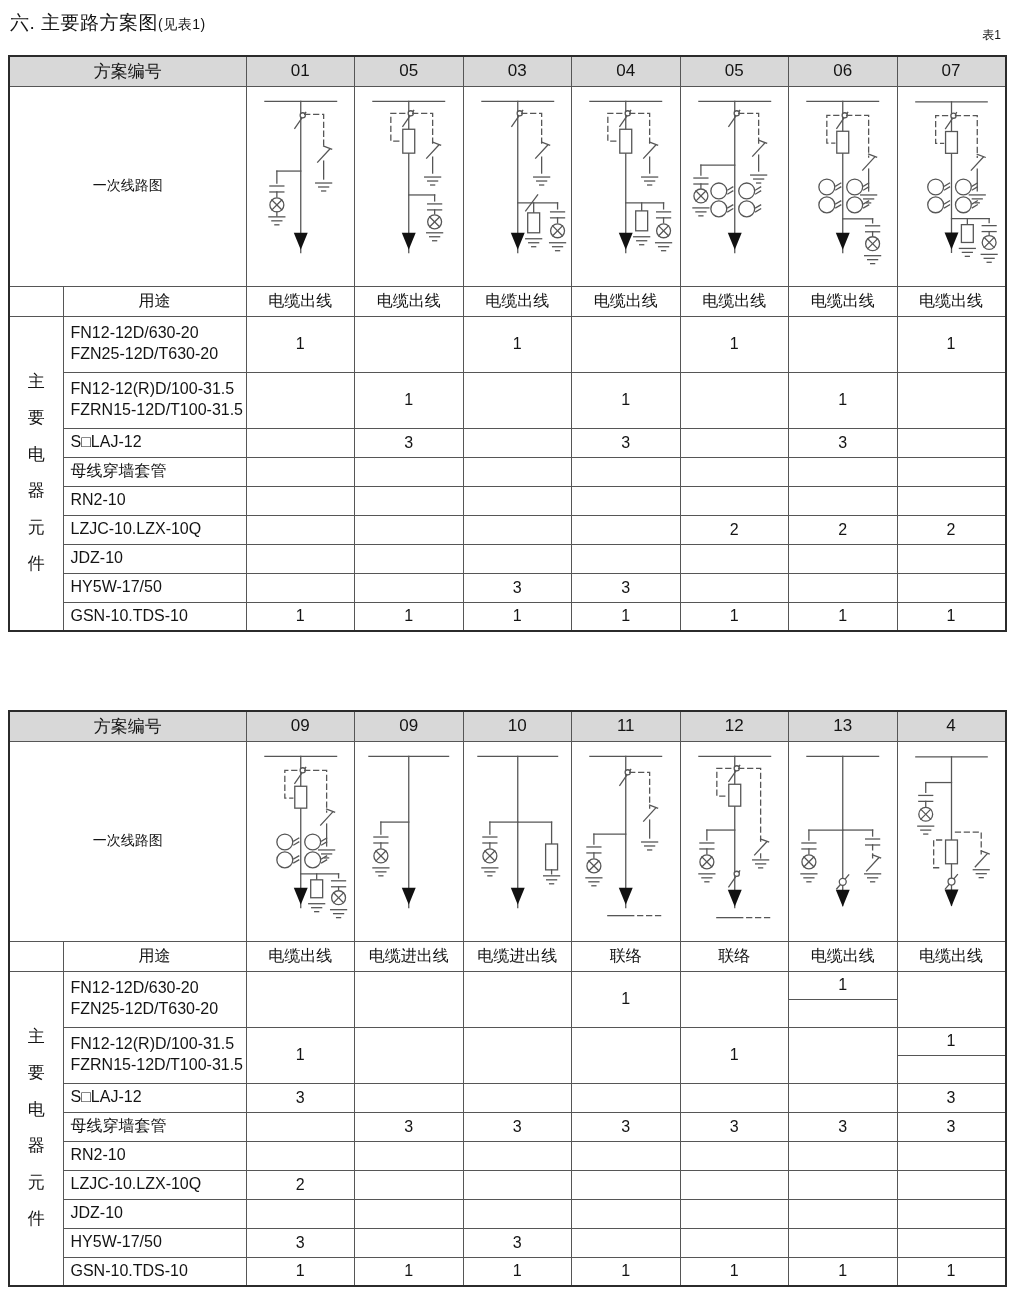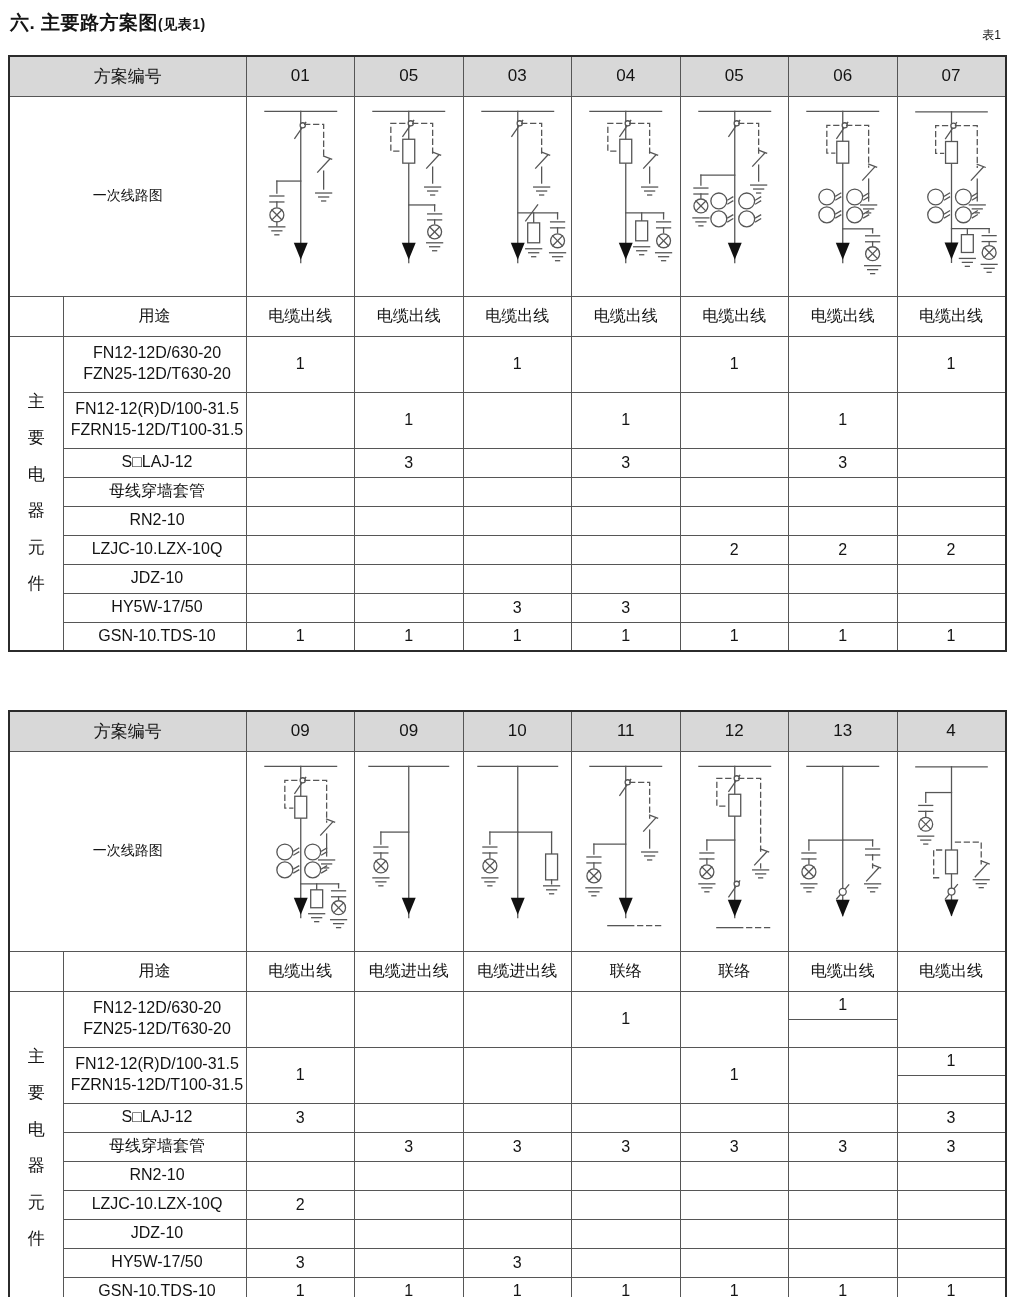--- a/index.html
+++ b/index.html
@@ -1,30 +1,30 @@
 <!DOCTYPE html>
 <html><head>
 <meta charset="utf-8">
 <style>
   *{box-sizing:border-box}
   html,body{margin:0;padding:0}
   body{font-family:"Liberation Sans","DejaVu Sans",sans-serif;background:#fff;color:#141414}
   .page{position:relative;width:1015px;height:1297px;background:#fff;overflow:hidden}
-  .title{position:absolute;left:10px;top:10px;font-weight:bold;font-size:19px;letter-spacing:.5px}
+  .title{position:absolute;left:10px;top:10px;font-weight:normal;font-size:19px;letter-spacing:.5px}
   .title .suffix{font-size:14px}
   .tag{position:absolute;right:14px;top:27px;font-size:12px}
   table{border-collapse:collapse;table-layout:fixed;position:absolute;left:8px;background:#fff;border:2px solid #2b2b2b}
   #t1{top:55px}
   #t2{top:710px}
   td{border:1px solid #565656;text-align:center;vertical-align:middle;font-size:16px;padding:0 2px;overflow:hidden}
   tr.head td{background:#d8d8d8;font-size:17px}
-  tr.h30{height:40px} tr.h200{height:200px} tr.h56{height:56px} tr.h29{height:29px}
+  tr.h30{height:30px} tr.h200{height:200px} tr.h56{height:56px} tr.h29{height:29px}
   td.dlabel{font-size:14px}
   td.dcell{padding:0;vertical-align:top}
-  td.ncell{text-align:center;padding-left:7px;white-space:pre-line;line-height:1.3;font-size:16px}
+  td.ncell{text-align:left;padding-left:7px;white-space:pre-line;line-height:1.3;font-size:16px}
   td.vcell{white-space:pre-line;line-height:2.15;font-size:17px}
   td.scell{padding:0}
   .split{display:flex;flex-direction:column;height:54px}
   .split>div{flex:1;display:flex;align-items:center;justify-content:center}
   .split>div.bot{border-top:1px solid #565656}
   svg{display:block;margin:0 auto}
 </style>
 </head>
 <body>
 

